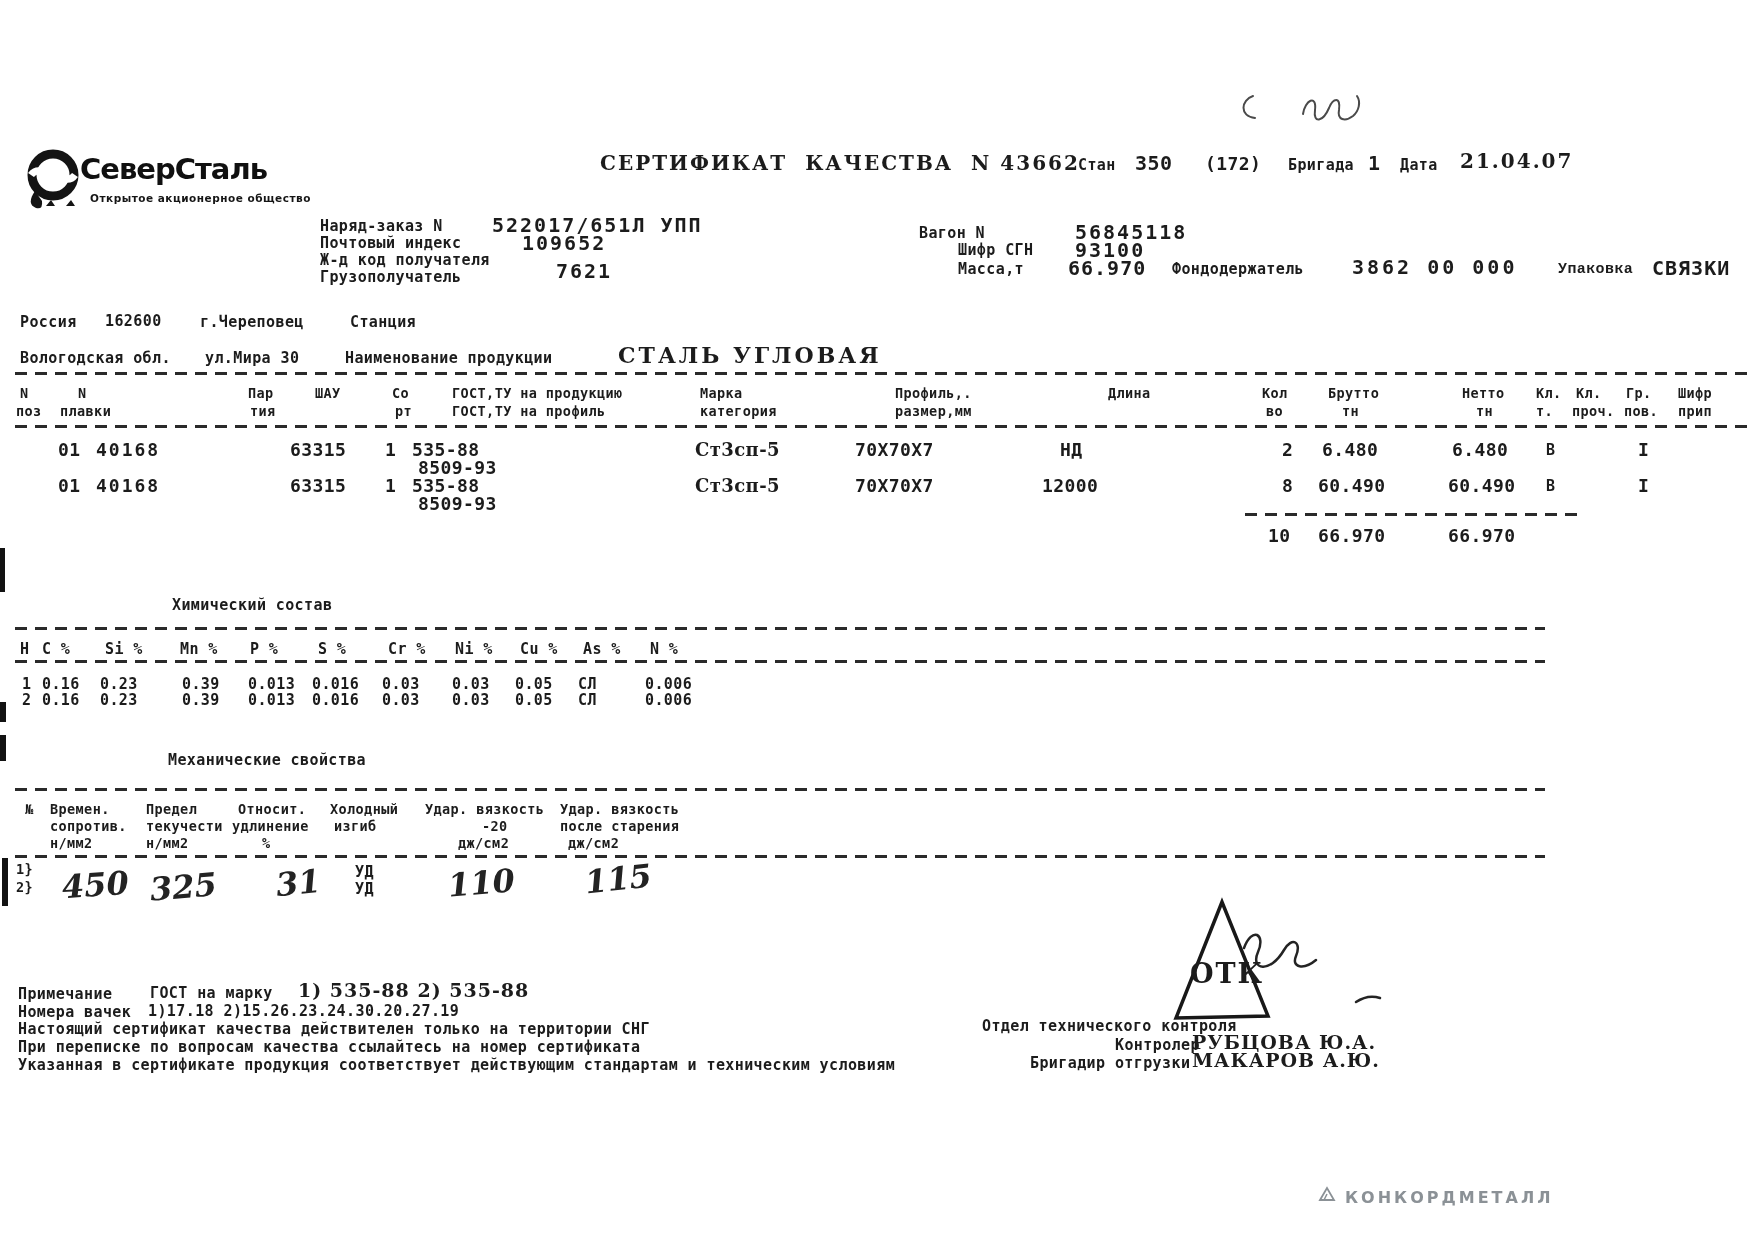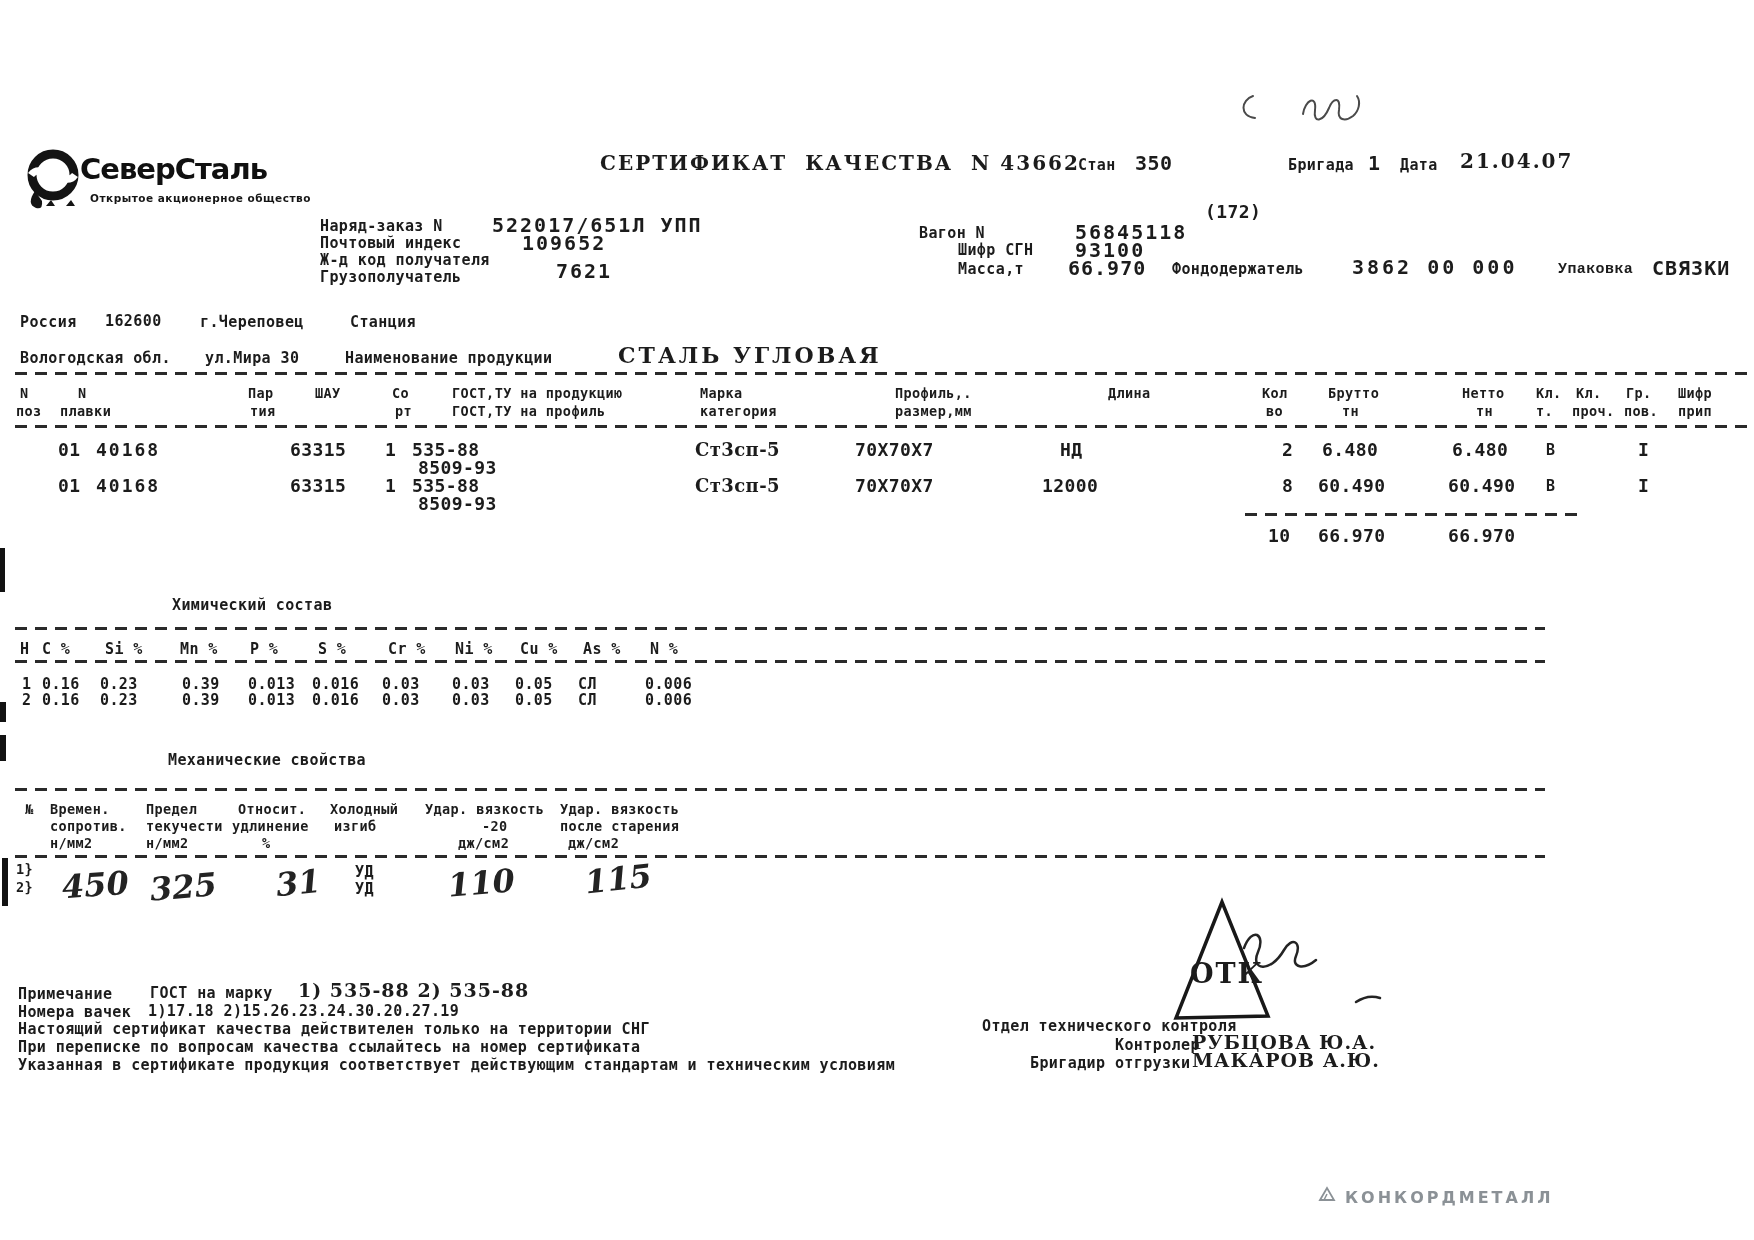--- a/index.html
+++ b/index.html
@@ -38,21 +38,21 @@
     <path d="M13,45 q-9,13 1,17 q7,2 6,-7 z" fill="#141414"></path>
     <path d="M24,60 l5,-6 l4,6 z" fill="#141414"></path>
     <path d="M44,60 l5,-6 l4,6 z" fill="#141414"></path>
   </svg>
   <span class="t brand" style="left:80px;top:152px;">СеверСталь</span>
   <span class="t brandsub" style="left:90px;top:192px;">Открытое акционерное общество</span>
 
   <span class="t serif B ls2" style="left:600px;top:152px;">СЕРТИФИКАТ  КАЧЕСТВА  N 43662</span>
   <span class="t" style="left:1078px;top:157px;text-align:right;">Стан</span>
   <span class="t B" style="left:1135px;top:152px;">350</span>
-  <span class="t b" style="left:1205px;top:154px;margin-top:48px;">(172)</span>
+  <span class="t b" style="left:1205px;top:154px;">(172)</span>
   <span class="t" style="left:1288px;top:157px;">Бригада</span>
   <span class="t B" style="left:1368px;top:152px;">1</span>
   <span class="t" style="left:1400px;top:157px;">Дата</span>
   <span class="t B serif" style="left:1460px;top:150px;letter-spacing:2px;">21.04.07</span>
 
   <svg style="left:1225px;top:80px;" width="160" height="60" viewBox="0 0 160 60">
     <g fill="none" stroke="#4a4a4a" stroke-width="2" stroke-linecap="round">
       <path d="M28,16 c-12,4 -14,20 2,22"></path>
       <path d="M78,34 c2,-14 14,-20 12,-4 c-2,14 8,12 14,-2 c4,-10 12,-12 10,2 c-2,10 6,12 14,6 c6,-5 8,-14 4,-20"></path>
     </g>

